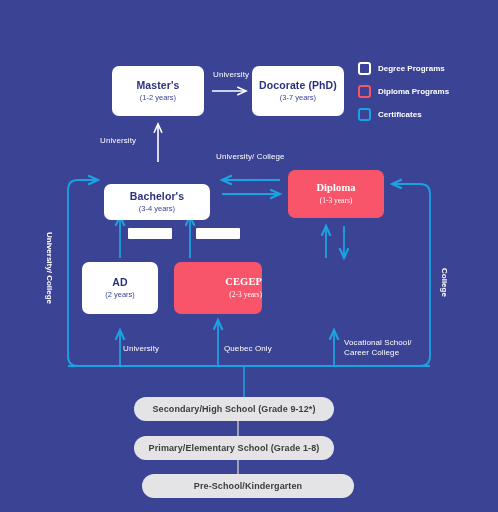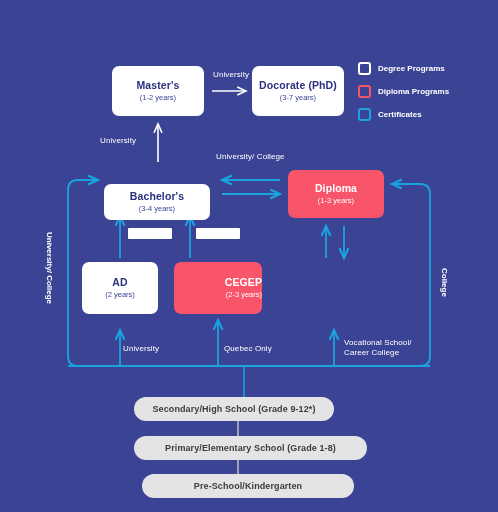--- a/index.html
+++ b/index.html
@@ -23,21 +23,21 @@
     align-items: center;
     justify-content: center;
     text-align: center;
     line-height: 1.15;
   }
   .node .title { font-weight: bold; font-size: 10.5px; letter-spacing: .1px; }
   .node .years { font-size: 7.5px; margin-top: 3px; font-weight: normal; }
 
   .node.white { background: #ffffff; color: #2a3180; }
   .node.white .years { color: #3b4395; }
-  .node.red   { background: #f8546a; color: #ffffff; }
+  .node.red   { background: #f8546a; color: #ffffff; font-family: Liberation Serif, serif; }
   .node.red .years { color: #ffffff; }
   .node.blue  { background: #1ba3e0; color: #ffffff; }
   .node.blue .years { color: #ffffff; }
 
   
   #masters    { left: 112px; top: 66px;  width: 92px;  height: 50px; }
   #doctorate  { left: 252px; top: 66px;  width: 92px;  height: 50px; }
   #bachelors  { left: 104px; top: 184px; width: 106px; height: 36px; }
   #diploma    { left: 288px; top: 170px; width: 96px;  height: 48px; }
   #ad         { left: 82px;  top: 262px; width: 76px;  height: 52px; }
@@ -48,21 +48,21 @@
   .pill {
     position: absolute;
     background: #e4e4e6;
     color: #3c3c3c;
     border-radius: 20px;
     display: flex; align-items: center; justify-content: center;
     font-size: 9px; font-weight: bold;
     letter-spacing: .1px;
   }
   #secondary { left: 134px; top: 397px; width: 200px; height: 24px; }
-  #primary   { left: 134px; top: 436px; width: 233px; height: 24px; }
+  #primary   { left: 134px; top: 436px; width: 200px; height: 24px; }
   #preschool { left: 142px; top: 474px; width: 212px; height: 24px; }
 
   
   .lbl {
     position: absolute;
     color: #ffffff;
     font-size: 8px;
     font-weight: normal;
     letter-spacing: .1px;
     line-height: 1.3;

